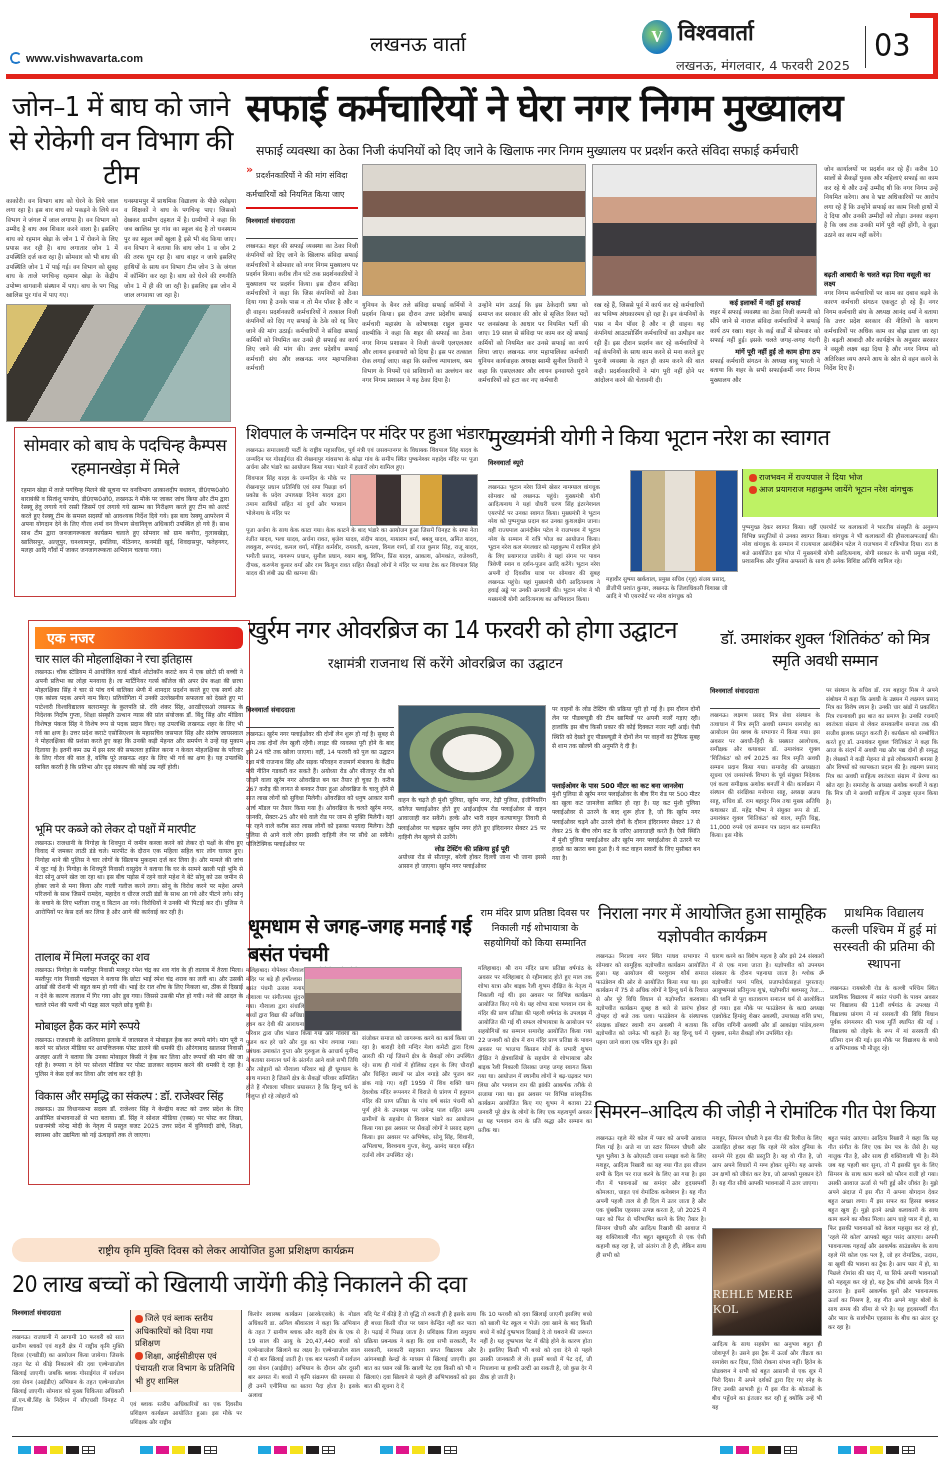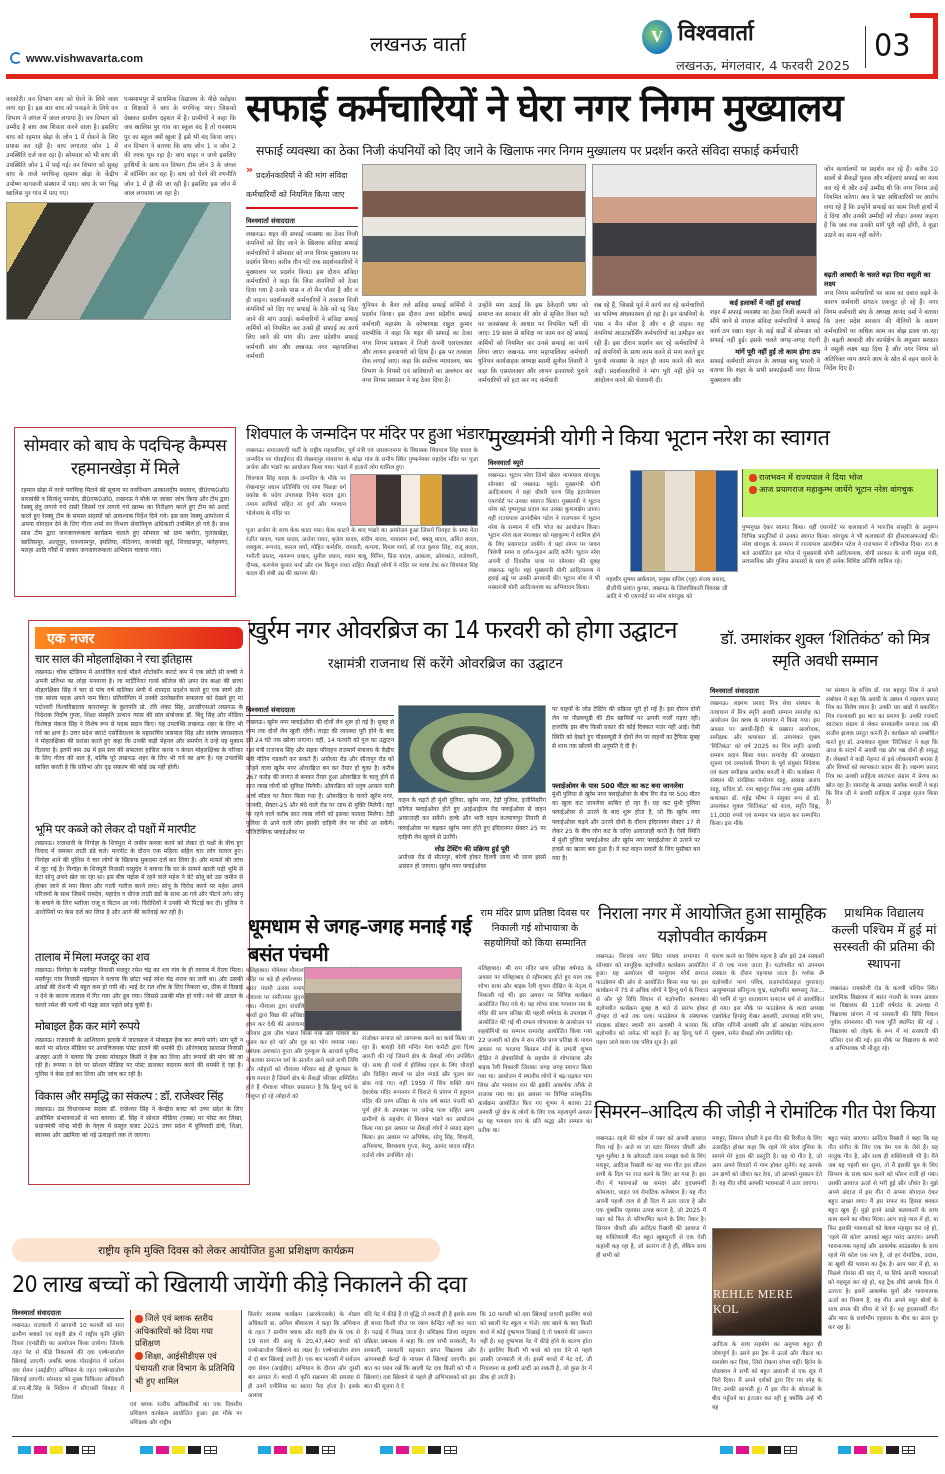--- a/index.html
+++ b/index.html
@@ -1,21 +1,21 @@
 <!DOCTYPE html>
 <html><head>
 <meta charset="utf-8">
 <style>
 *{box-sizing:border-box;margin:0;padding:0}
 html,body{width:945px;height:1474px;background:#fff;overflow:hidden}
 body{font-family:"DejaVu Sans","Liberation Sans",sans-serif;color:#222;position:relative}
 .abs{position:absolute}
 .txt{font-size:6.2px;line-height:9.4px;color:#333;text-align:justify;overflow:hidden}
 .hl{font-family:"DejaVu Sans Condensed","DejaVu Sans",sans-serif;color:#111;line-height:1.08;letter-spacing:-0.5px}
-.byline{font-size:6.6px;font-weight:bold;color:#222;border-bottom:1px solid #444;padding-bottom:1px;margin-bottom:2px}
+.byline{font-size:6.6px;font-weight:bold;color:#222;border-bottom:1px solid #444;padding-bottom:13px;margin-bottom:2px}
 .photo{background:linear-gradient(135deg,#8a7a6a,#c9b9a4 40%,#6e6258 70%,#b8a690);border:1px solid #999}
 .sub{font-size:6.7px;font-weight:bold;color:#111;margin-top:2px}
 .cmyk{display:flex;gap:3px;align-items:center}
 .cmyk span{display:inline-block;width:13px;height:8px}
 .redbox{border:1.5px solid #c43a3a}
 .bullet-dot{display:inline-block;width:8px;height:8px;border-radius:50%;background:#e23b1d;margin-right:2px;vertical-align:middle}
 </style>
 </head>
 <body>
 
@@ -28,20 +28,21 @@
   <div class="abs" style="left:642px;top:20px;width:30px;height:34px;border-radius:50%;background:radial-gradient(circle at 40% 40%,#8fd36a,#1c7ec2 70%,#0d4c86);display:flex;align-items:center;justify-content:center;color:#fff;font-weight:bold;font-size:16px;font-family:'Liberation Serif',serif;">V</div>
   <div class="abs" style="left:678px;top:16px;font-size:22px;font-weight:bold;color:#1b1b1b;">विश्ववार्ता</div>
   <div class="abs" style="left:676px;top:56px;font-size:13px;color:#333;">लखनऊ,  मंगलवार, 4 फरवरी 2025</div>
   <div class="abs" style="left:865px;top:26px;width:1px;height:42px;background:#333;"></div>
   <div class="abs" style="left:874px;top:26px;font-size:32px;color:#111;font-family:'DejaVu Sans Condensed','DejaVu Sans',sans-serif;">03</div>
   <div class="abs" style="left:910px;top:13px;width:28px;height:65px;border-top:5px solid #e2231a;border-right:5px solid #e2231a;"></div>
   <div class="abs" style="left:6px;top:74px;width:932px;height:5px;background:#e2231a;"></div>
 </div>
 
 <div class="abs" style="left:6px;top:90px;width:230px;">
+  <div class="hl" style="font-size:27px;text-align:center;line-height:34px;">जोन–1 में बाघ को जाने से रोकेगी वन विभाग की टीम</div>
   <div style="display:flex;gap:6px;margin-top:4px;">
     <div class="txt" style="width:112px;height:103px;">काकोरी। वन विभाग बाघ को घेरने के लिये जाल लगा रहा है। इस बार बाघ को पकड़ने के लिये वन विभाग ने जंगल में जाल लगाया है। वन विभाग को उम्मीद है बाघ अब शिकार करने वाला है। इसलिए बाघ को रहमान खेड़ा के जोन 1 में रोकने के लिए प्रयास कर रही है। बाघ लगातार जोन 1 में उपस्थिति दर्ज करा रहा है। सोमवार को भी बाघ की उपस्थिति जोन 1 में पाई गई। वन विभाग को सुबह बाघ के ताजे पगचिन्ह रहमान खेड़ा के केंद्रीय उपोष्ण बागवानी संस्थान में पाए। बाघ के पग चिह्न खालिस पुर गांव में पाए गए।</div>
     <div class="txt" style="width:112px;height:103px;">घनस्यामपुर में प्राथमिक विद्यालय के पीछे रसोइया व शिक्षकों ने बाघ के पगचिन्ह पाए। जिसको देखकर ग्रामीण दहशत में है। ग्रामीणों ने कहा कि जब खालिस पुर गांव का स्कूल बंद है तो घनस्याम पुर का स्कूल क्यों खुला है इसे भी बंद किया जाए। वन विभाग ने बताया कि बाघ जोन 1 व जोन 2 की तरफ घूम रहा है। बाघ बाहर न जाये इसलिए हाथियों के साथ वन विभाग टीम जोन 3 के जंगल में कॉम्बिंग कर रहा है। बाघ को घेरने की रणनीति जोन 1 में ही की जा रही है। इसलिए इस जोन में जाल लगवाया जा रहा है।</div>
   </div>
   <div class="photo" style="margin-top:5px;width:225px;height:118px;background:linear-gradient(120deg,#d9c170 0 14%,#39352f 14% 30%,#b9b5ae 30% 48%,#5e8d8a 48% 70%,#9fb9b6 70%);"></div>
 </div>
 
 <div class="abs redbox" style="left:14px;top:427px;width:222px;height:170px;padding:6px;">
   <div class="hl" style="font-size:17px;text-align:center;line-height:23px;">सोमवार को बाघ के पदचिन्ह कैम्पस रहमानखेड़ा में मिले</div>
   <div class="txt" style="margin-top:6px;height:94px;font-size:6px;line-height:8.6px;">रहमान खेड़ा में ताजे पगचिन्ह मिलने की सूचना पर वनविभाग आकाशदीप बधावन, डी0एफ0ओ0 बाराबंकी व सितांशु पाण्डेय, डी0एफ0ओ0, लखनऊ ने मौके पर जाकर जांच किया और टीम द्वारा रेस्क्यू हेतु लगाये गये रस्सी जिसमें एवं लगाये गये खाम्भ का निरीक्षण करते हुए टीम को अलर्ट करते हुए रेस्क्यू टीम के समस्त सदस्यों को आवश्यक निर्देश दिये गये। इस बाघ रेस्क्यू आपरेशन में अपना योगदान देने के लिए गौरव शर्मा वन विभाग सेवानिवृत्त अधिकारी उपस्थित हो गये हैं। साथ साथ टीम द्वारा जनजागरूकता कार्यक्रम चलाते हुए सोमवार को ग्राम कनौरा, गुलाबखेड़ा, खालिसपुर, अल्लूपुर, घनश्यामपुर, इमलिया, मीठेनगर, कनमंडी खुर्द, शिवदासपुर, फतेहनगर, मलहा आदि गाँवों में जाकर जनजागरूकता अभियान चलाया गया।</div>

